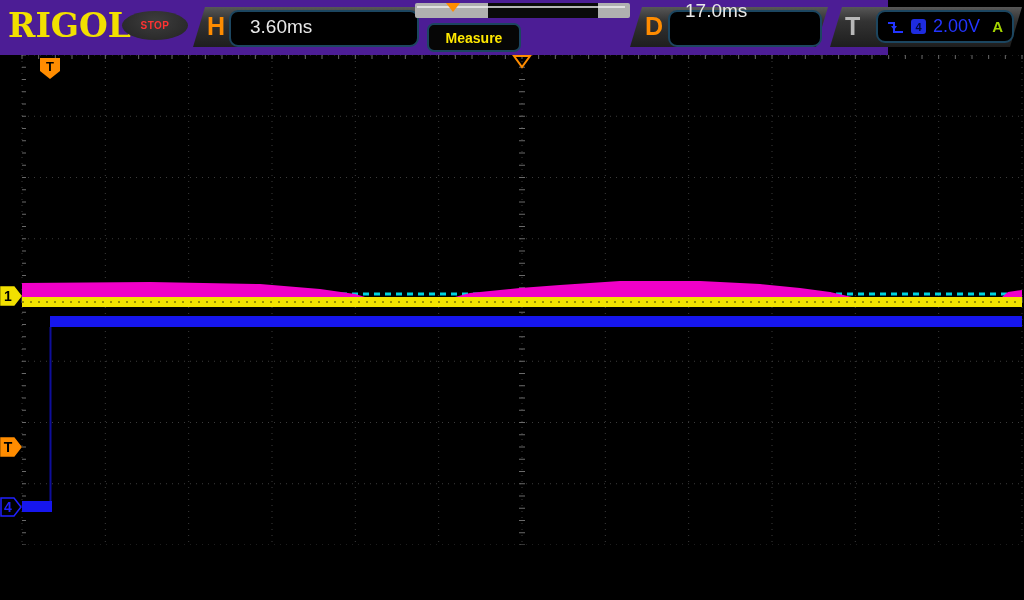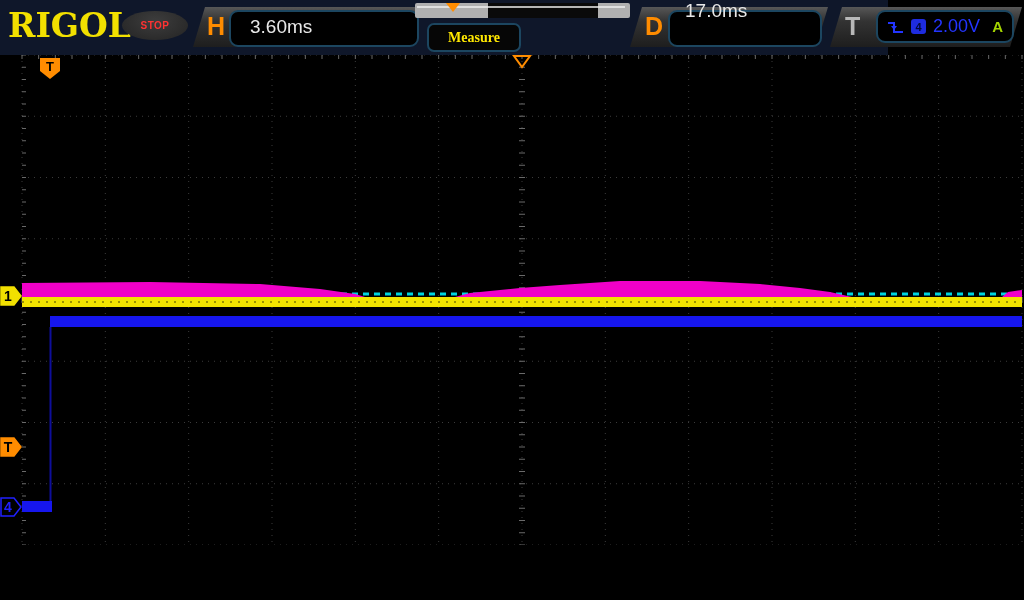--- a/index.html
+++ b/index.html
@@ -1,21 +1,21 @@
 <!DOCTYPE html>
 <html><head>
 <meta charset="utf-8">
 <style>
   html,body{margin:0;padding:0;background:#000;}
   body{width:1024px;height:600px;position:relative;overflow:hidden;
        font-family:"Liberation Sans",sans-serif;-webkit-font-smoothing:antialiased;}
   .abs{position:absolute;}
 
   
-  #topbar{left:0;top:0;width:888px;height:55px;background:#0f172a;}
+  #topbar{left:0;top:0;width:888px;height:55px;background:#4c1d95;}
   #logo{left:8px;top:6px;font-family:"DejaVu Serif",serif;font-weight:bold;
         font-size:33px;color:#f2e000;letter-spacing:0px;}
   #runstate{left:122px;top:11px;width:66px;height:29px;border-radius:50%;
         background:radial-gradient(ellipse at 50% 35%,#3d3d3d,#232323);
         display:flex;align-items:center;justify-content:center;
         color:#ff3232;font-weight:bold;font-size:10px;letter-spacing:.5px;}
   .trap{background:linear-gradient(180deg,#575757 0%,#333 35%,#1e1e1e 100%);
         clip-path:polygon(12px 0,100% 0,calc(100% - 12px) 100%,0 100%);}
   .biglabel{font-size:25px;font-weight:bold;line-height:38px;}
   .orange{color:#ff8c00;}
@@ -35,21 +35,21 @@
   #t-box{left:876px;top:10px;width:138px;height:33px;display:flex;align-items:center;
          gap:7px;padding:0 9px;box-sizing:border-box;}
   #t-badge{width:15px;height:15px;border-radius:3px;background:#1e2ce0;color:#00083a;
          font-size:11px;font-weight:bold;display:flex;align-items:center;justify-content:center;}
   #t-level{color:#2335ff;font-size:18px;}
   #t-sweep{margin-left:auto;color:#a4d400;font-weight:bold;font-size:15px;}
 
   .topbtn{border:2px solid #1c4660;border-radius:7px;background:#060606;
           display:flex;align-items:center;justify-content:center;
           font-weight:bold;font-size:14px;}
-  #btn-measure{left:427px;top:23px;width:90px;height:25px;color:#ffe800;font-family:Liberation Serif, serif;}
+  #btn-measure{left:427px;top:23px;width:90px;height:25px;color:#ffe800;}
   #btn-stoprun{left:529px;top:23px;width:96px;height:25px;color:#ff1818;}
 
   
   #memebar{left:415px;top:3px;width:215px;height:15px;background:#b0b0b0;border-radius:2px;}
   #memebar .dark{position:absolute;left:73px;top:0;width:110px;height:15px;background:#0a0a0a;}
   #memebar svg{position:absolute;left:0;top:0;}
   #meme-tri{position:absolute;left:31px;top:0;width:0;height:0;
      border-left:7px solid transparent;border-right:7px solid transparent;
      border-top:9px solid #ff8c00;}
 

